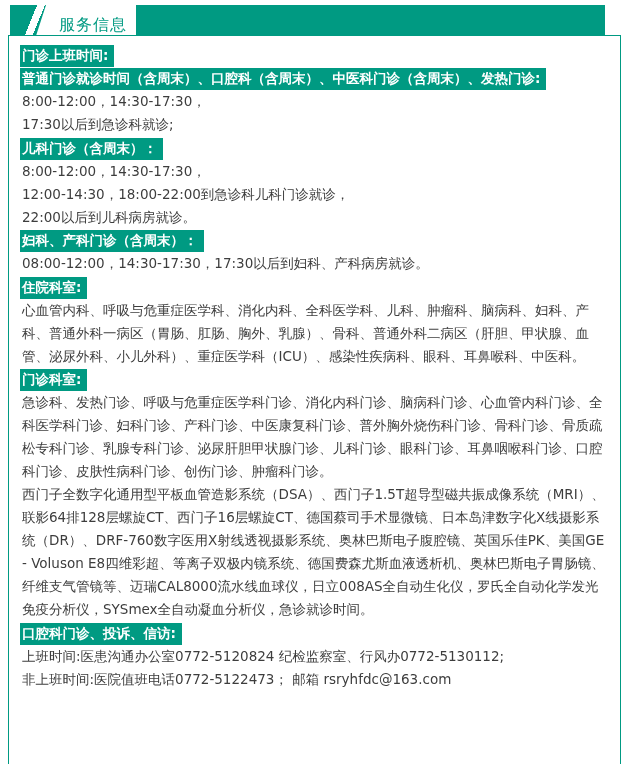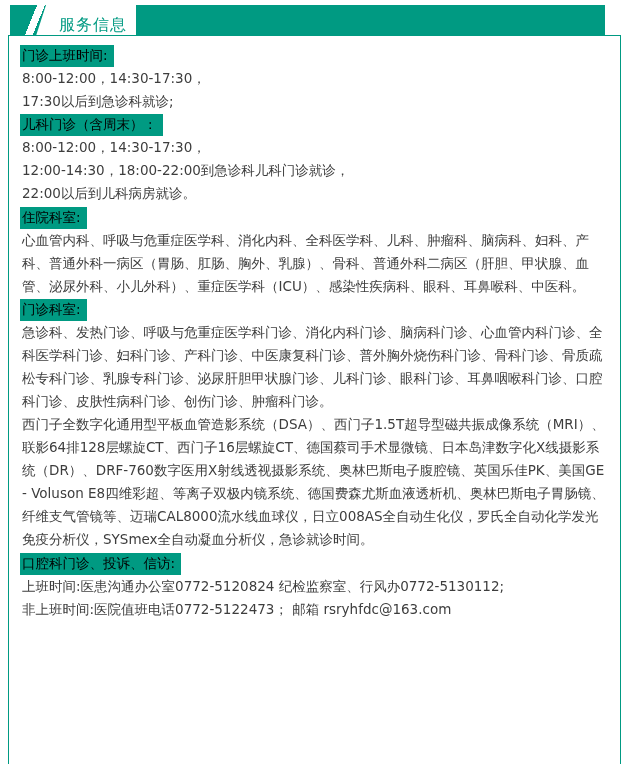--- a/index.html
+++ b/index.html
@@ -35,22 +35,22 @@
     box-sizing:border-box;
     border:1px solid var(--teal);border-bottom:none;
     background:#ffffff;
     padding:7px 8px 0 13px;
     overflow:hidden;
   }
   .sec{margin:0;}
   .hd-row{line-height:23px;}
   .hd{
     display:inline-block;
-    background:var(--teal);color:#000000;
-    font-size:13.5px;font-weight:normal;
+    background:var(--teal);color:#ffffff;
+    font-size:13.5px;font-weight:bold;
     line-height:19px;padding:1px 6px 2px 2px;
     margin-left:-2px;
     vertical-align:middle;
   }
   .line{
     margin:0;color:var(--text);
     font-size:13.5px;line-height:23px;
     word-break:break-all;
   }
 </style>
@@ -66,37 +66,48 @@
 </div>
 
 <div class="content-box" id="content-box">
   <div class="sec">
     <div class="hd-row">
       <span class="hd">门诊上班时间:</span>
     </div>
   </div>
 
   <div class="sec">
+    <div class="hd-row">
+      <span class="hd">普通门诊就诊时间（含周末）、口腔科（含周末）、中医科门诊（含周末）、发热门诊:</span>
+    </div>
     <div class="lines">
         <p class="line">8:00-12:00，14:30-17:30，</p>
         <p class="line">17:30以后到急诊科就诊;</p>
       </div>
   </div>
 
   <div class="sec">
     <div class="hd-row">
       <span class="hd">儿科门诊（含周末）：</span>
     </div>
     <div class="lines">
         <p class="line">8:00-12:00，14:30-17:30，</p>
         <p class="line">12:00-14:30，18:00-22:00到急诊科儿科门诊就诊，</p>
         <p class="line">22:00以后到儿科病房就诊。</p>
       </div>
   </div>
 
+  <div class="sec">
+    <div class="hd-row">
+      <span class="hd">妇科、产科门诊（含周末）：</span>
+    </div>
+    <div class="lines">
+        <p class="line">08:00-12:00，14:30-17:30，17:30以后到妇科、产科病房就诊。</p>
+      </div>
+  </div>
 
   <div class="sec">
     <div class="hd-row">
       <span class="hd">住院科室:</span>
     </div>
     <div class="lines">
         <p class="line">心血管内科、呼吸与危重症医学科、消化内科、全科医学科、儿科、肿瘤科、脑病科、妇科、产科、普通外科一病区（胃肠、肛肠、胸外、乳腺）、骨科、普通外科二病区（肝胆、甲状腺、血管、泌尿外科、小儿外科）、重症医学科（ICU）、感染性疾病科、眼科、耳鼻喉科、中医科。</p>
       </div>
   </div>
 

